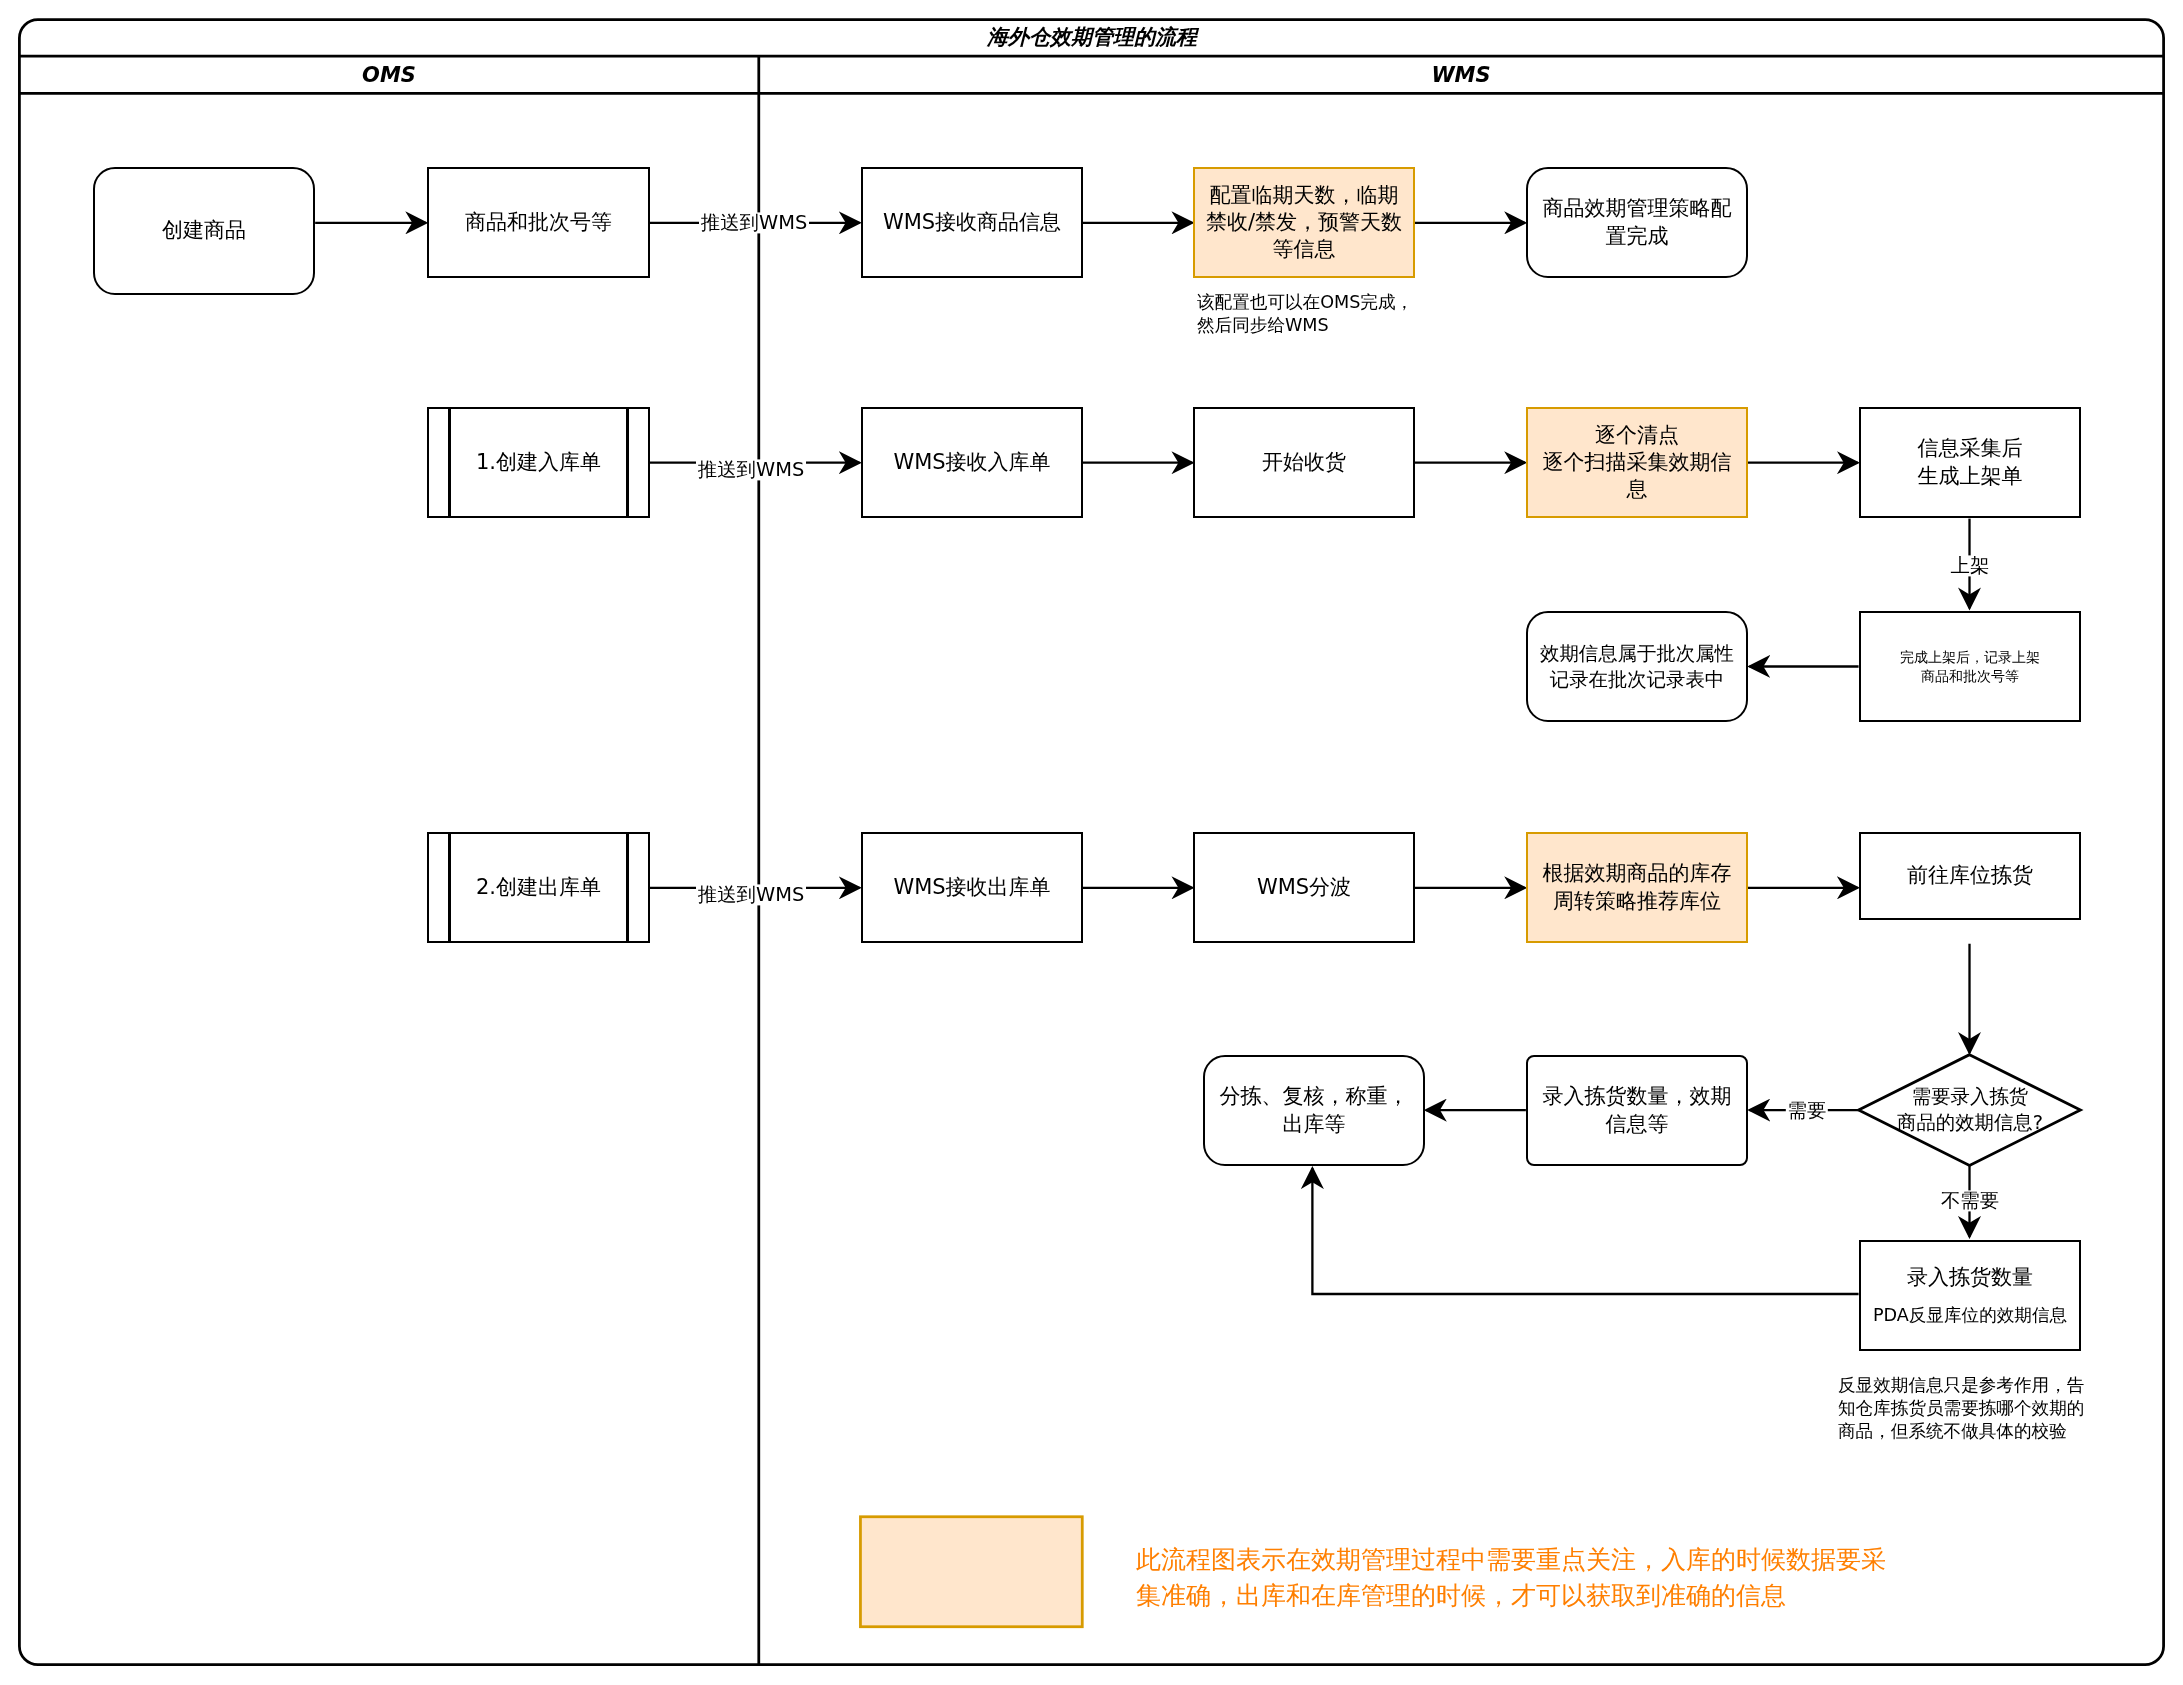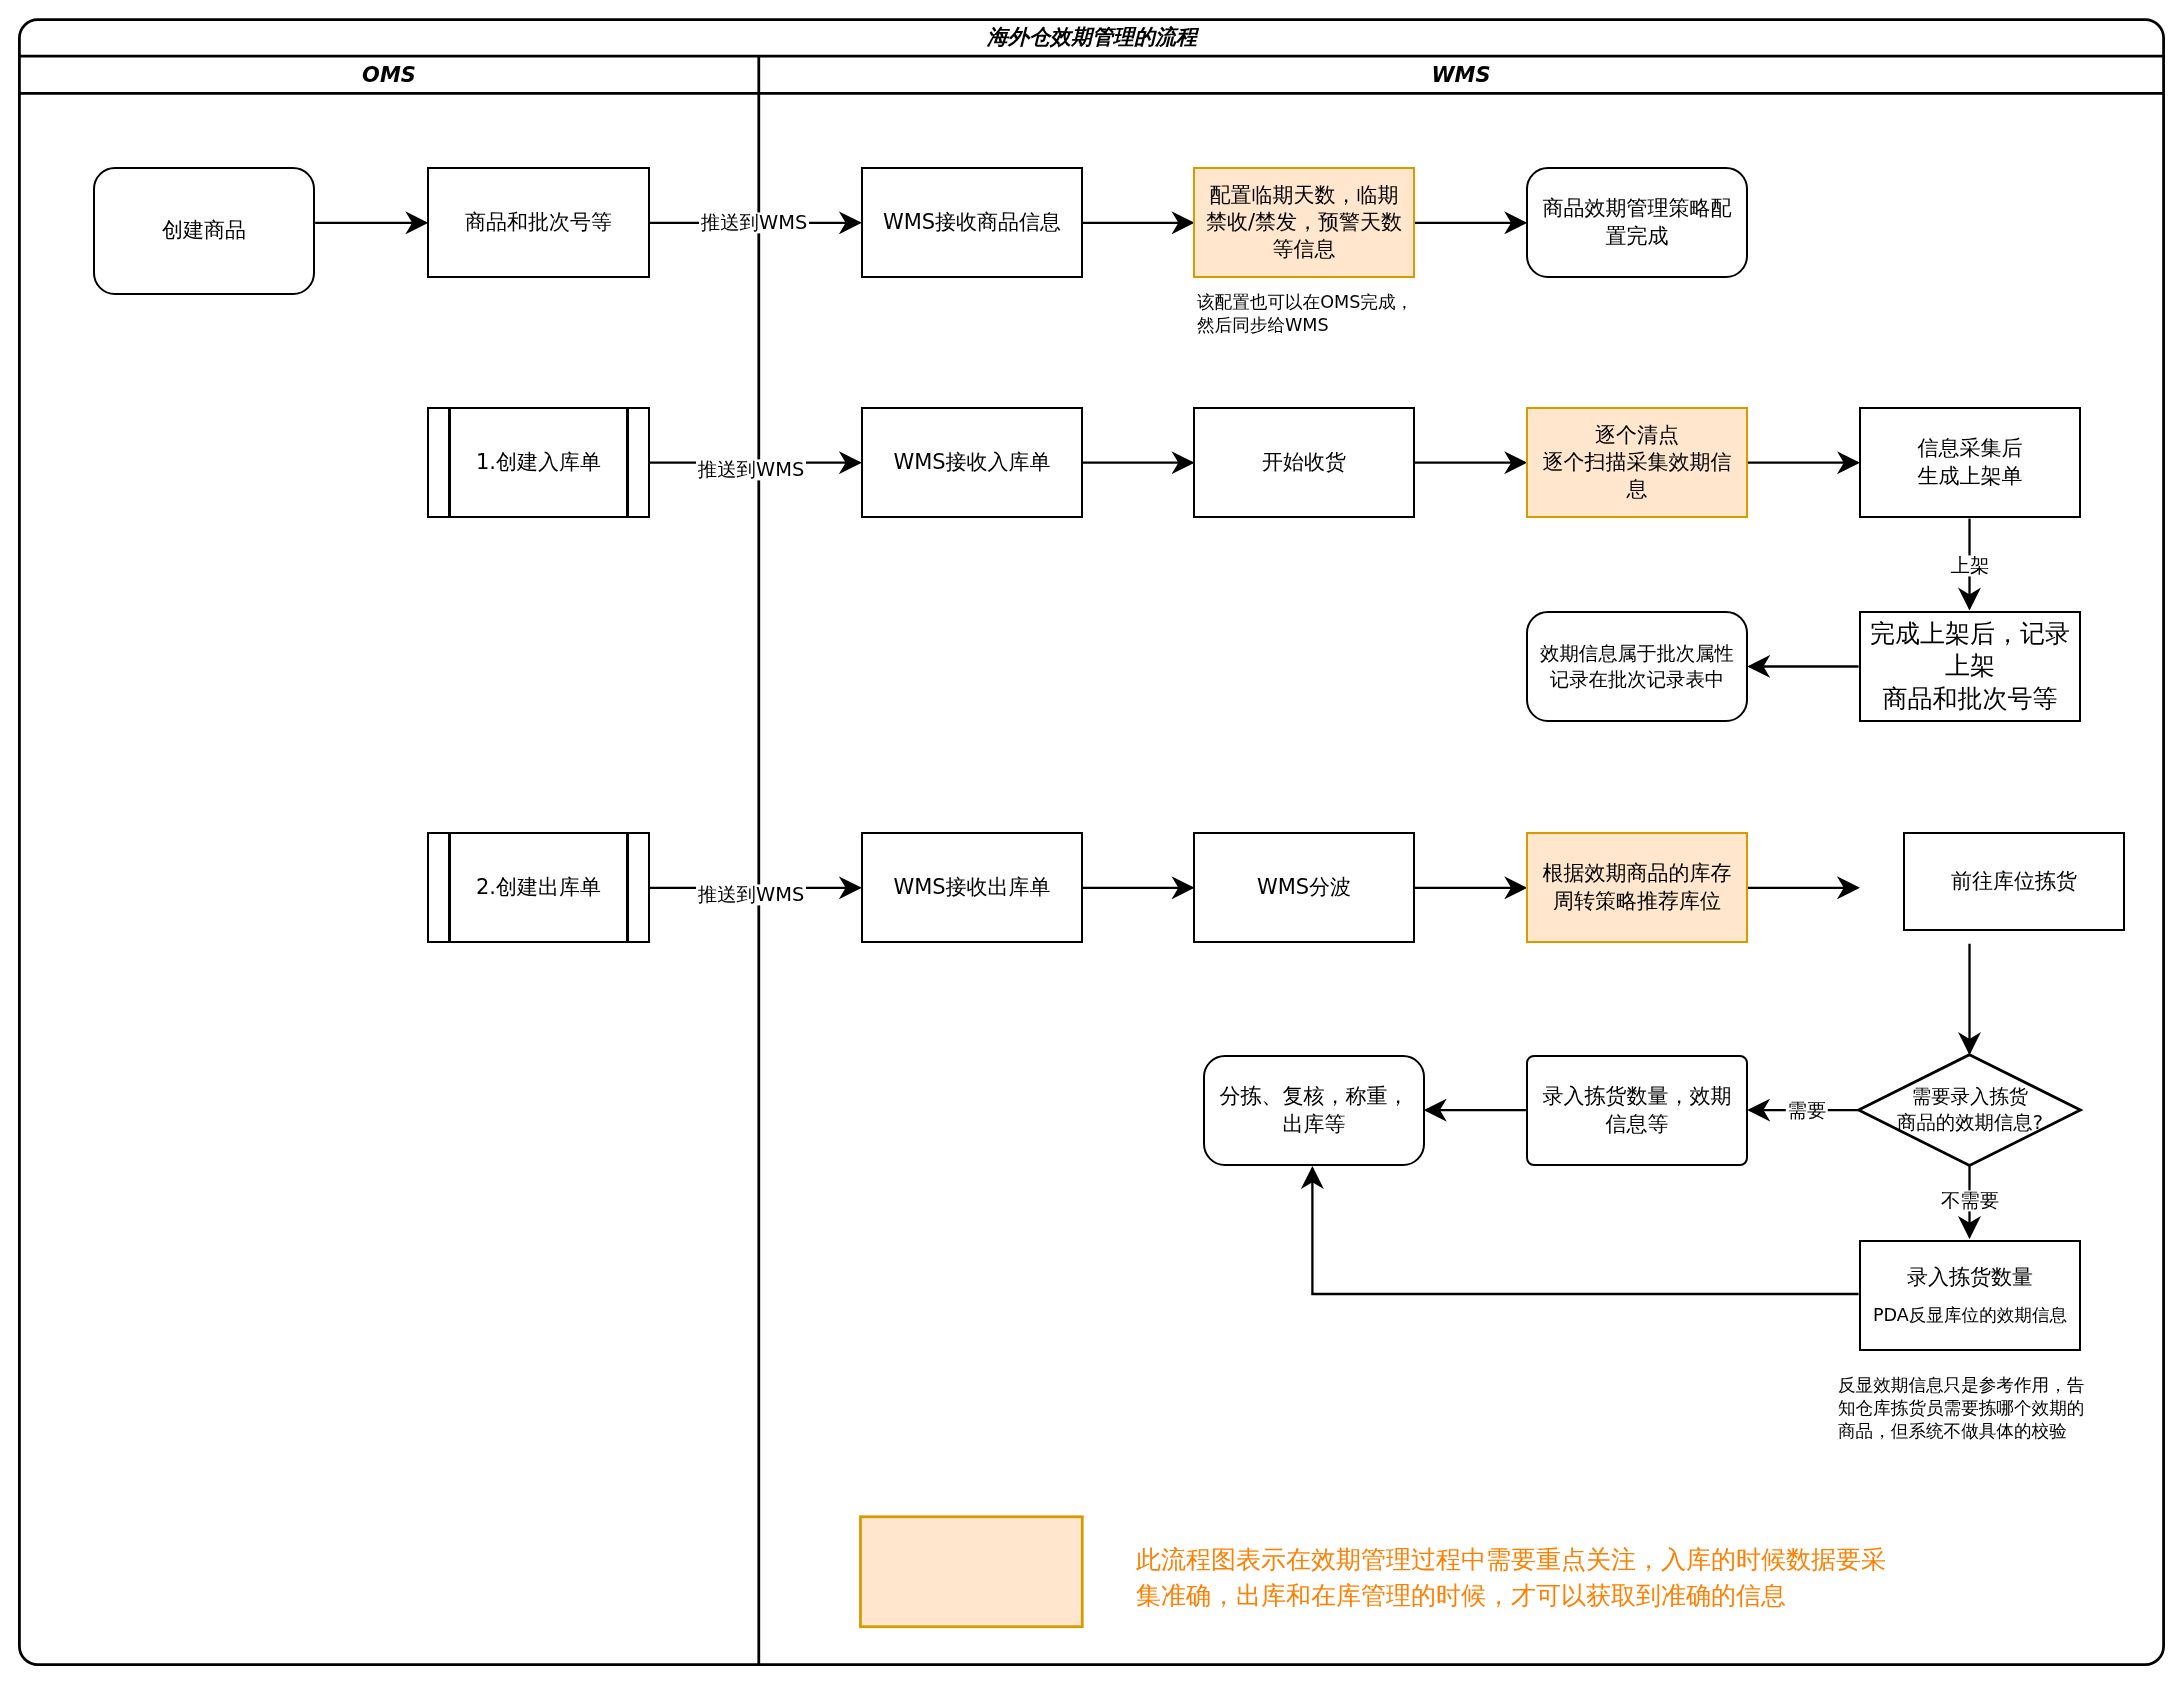--- a/index.html
+++ b/index.html
@@ -71,31 +71,31 @@
 <div class="note" style="left:1197px;top:291px;">该配置也可以在OMS完成，
 然后同步给WMS</div>
 
 <div class="node" style="left:427px;top:407px;width:223px;height:111px;">1.创建入库单</div>
 <div class="node" style="left:861px;top:407px;width:222px;height:111px;">WMS接收入库单</div>
 <div class="node" style="left:1193px;top:407px;width:222px;height:111px;">开始收货</div>
 <div class="node hl" style="left:1526px;top:407px;width:222px;height:111px;">逐个清点
 逐个扫描采集效期信息</div>
 <div class="node" style="left:1859px;top:407px;width:222px;height:111px;">信息采集后
 生成上架单</div>
-<div class="node" style="left:1859px;top:611px;width:222px;height:111px;font-size:25px;">完成上架后，记录上架
+<div class="node" style="left:1859px;top:611px;width:222px;height:111px;font-size:14px;">完成上架后，记录上架
 商品和批次号等</div>
 <div class="node rounded" style="left:1526px;top:611px;width:222px;height:111px;font-size:19.4px;">效期信息属于批次属性
 记录在批次记录表中</div>
 
 <div class="node" style="left:427px;top:832px;width:223px;height:111px;text-align:right;">2.创建出库单</div>
 <div class="node" style="left:861px;top:832px;width:222px;height:111px;">WMS接收出库单</div>
 <div class="node" style="left:1193px;top:832px;width:222px;height:111px;">WMS分波</div>
 <div class="node hl" style="left:1526px;top:832px;width:222px;height:111px;">根据效期商品的库存
 周转策略推荐库位</div>
-<div class="node" style="left:1859px;top:832px;width:222px;height:99px;margin-left:44px;">前往库位拣货</div>
+<div class="node" style="left:1859px;top:832px;width:222px;height:88px;">前往库位拣货</div>
 <div class="diamond-text" style="left:1970px;top:1110px;">需要录入拣货
 商品的效期信息?</div>
 <div class="node" style="left:1526px;top:1055px;width:222px;height:111px;border-radius:8px;">录入拣货数量，效期
 信息等</div>
 <div class="node rounded" style="left:1203px;top:1055px;width:222px;height:111px;">分拣、复核，称重，
 出库等</div>
 <div class="node" style="left:1859px;top:1240px;width:222px;height:111px;flex-direction:column;">
   <span style="font-size:21px;">录入拣货数量</span>
   <span style="font-size:17.6px;margin-top:12px;">PDA反显库位的效期信息</span>
 </div>

